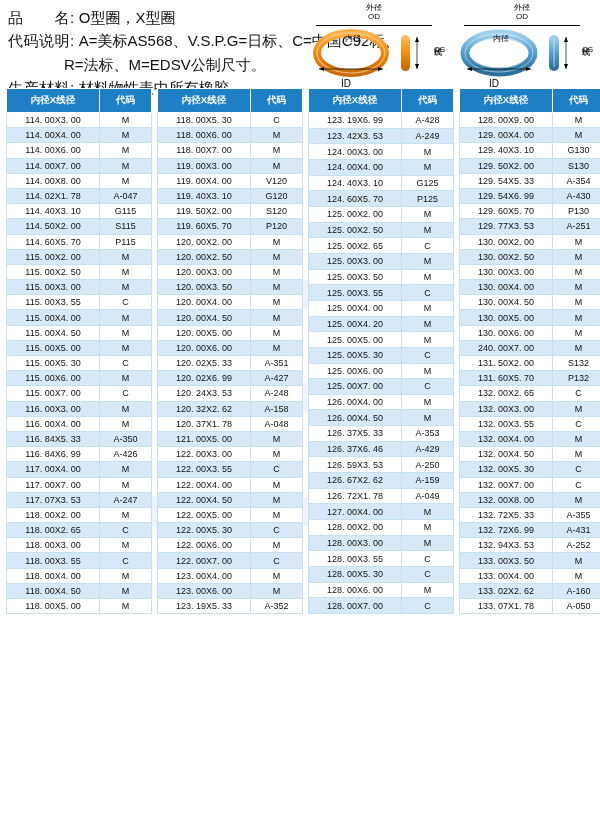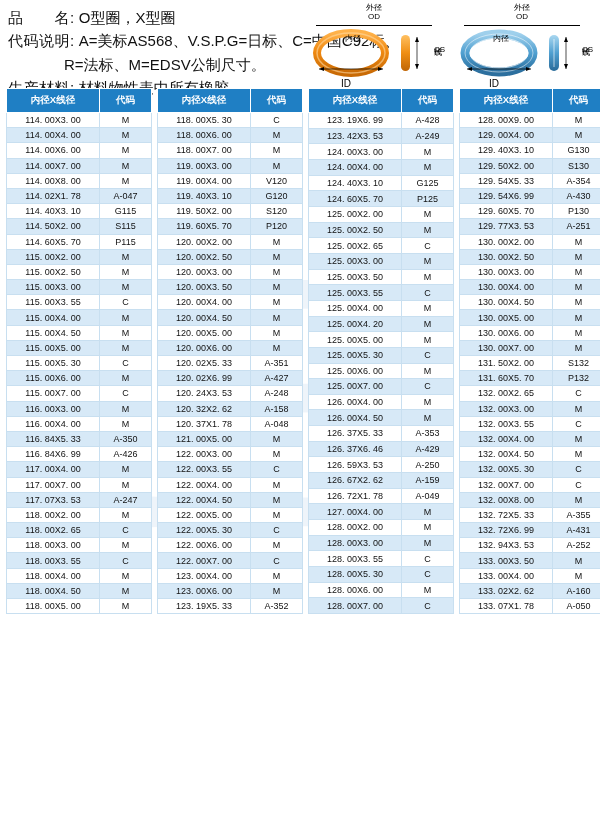--- a/index.html
+++ b/index.html
@@ -715,21 +715,21 @@
         </tr>
         <tr class="alt">
           <td class="c1">130. 00X5. 00</td>
           <td class="c2">M</td>
         </tr>
         <tr>
           <td class="c1">130. 00X6. 00</td>
           <td class="c2">M</td>
         </tr>
         <tr class="alt">
-          <td class="c1">130. 00X7. 00</td>
+          <td class="c1">240. 00X7. 00</td>
           <td class="c2">M</td>
         </tr>
         <tr>
           <td class="c1">131. 50X2. 00</td>
           <td class="c2">S132</td>
         </tr>
         <tr class="alt">
           <td class="c1">131. 60X5. 70</td>
           <td class="c2">P132</td>
         </tr>

